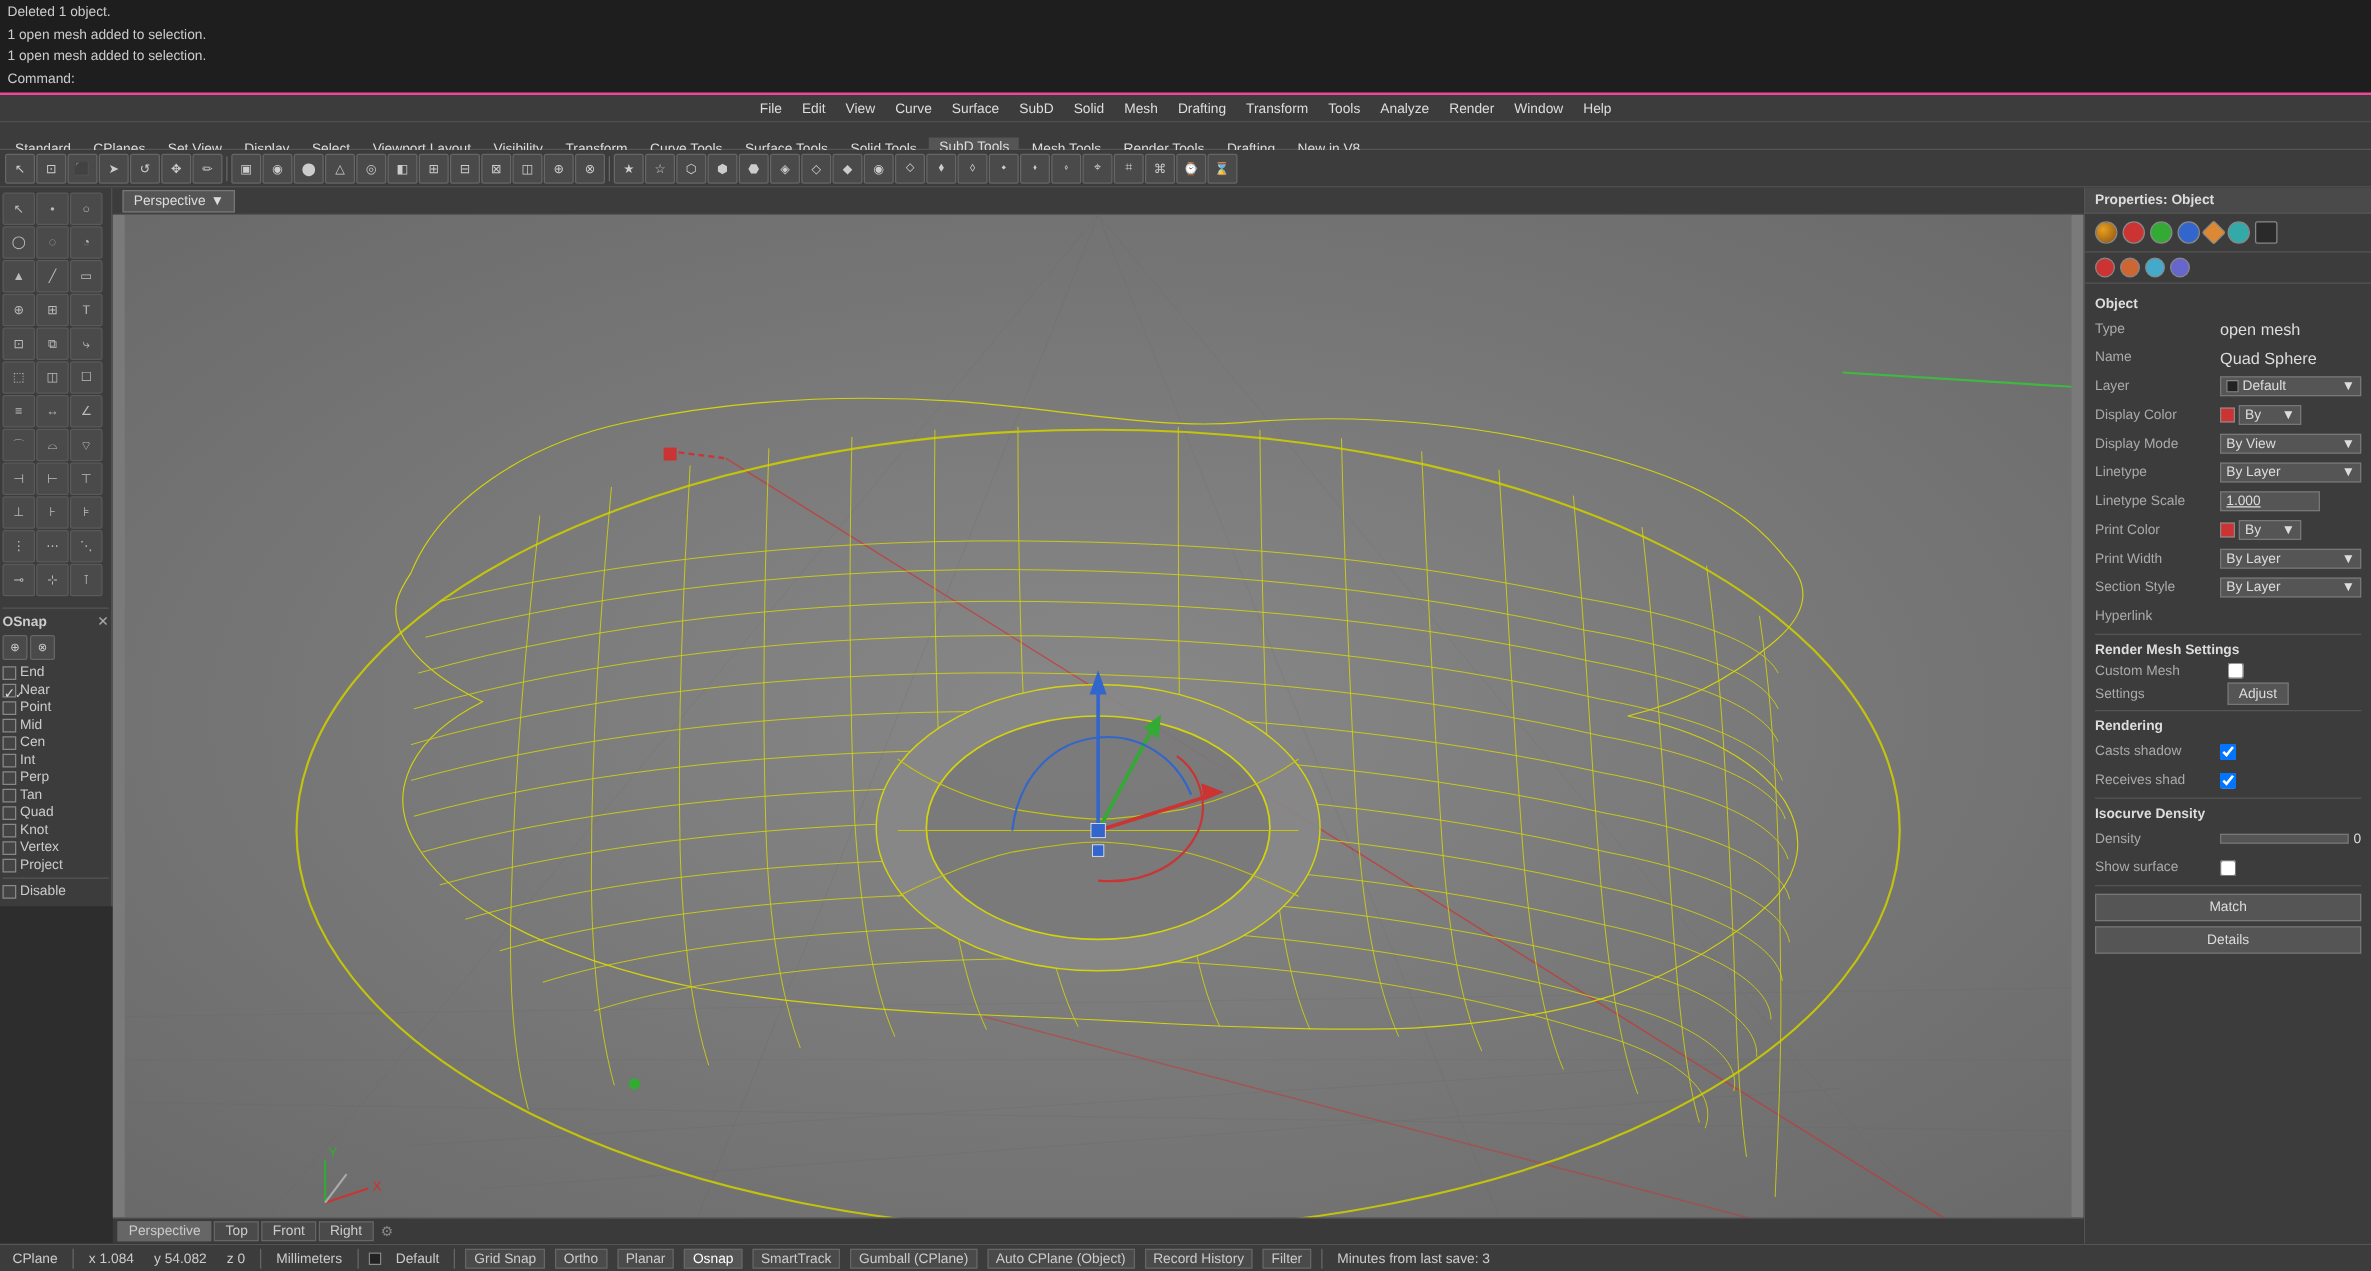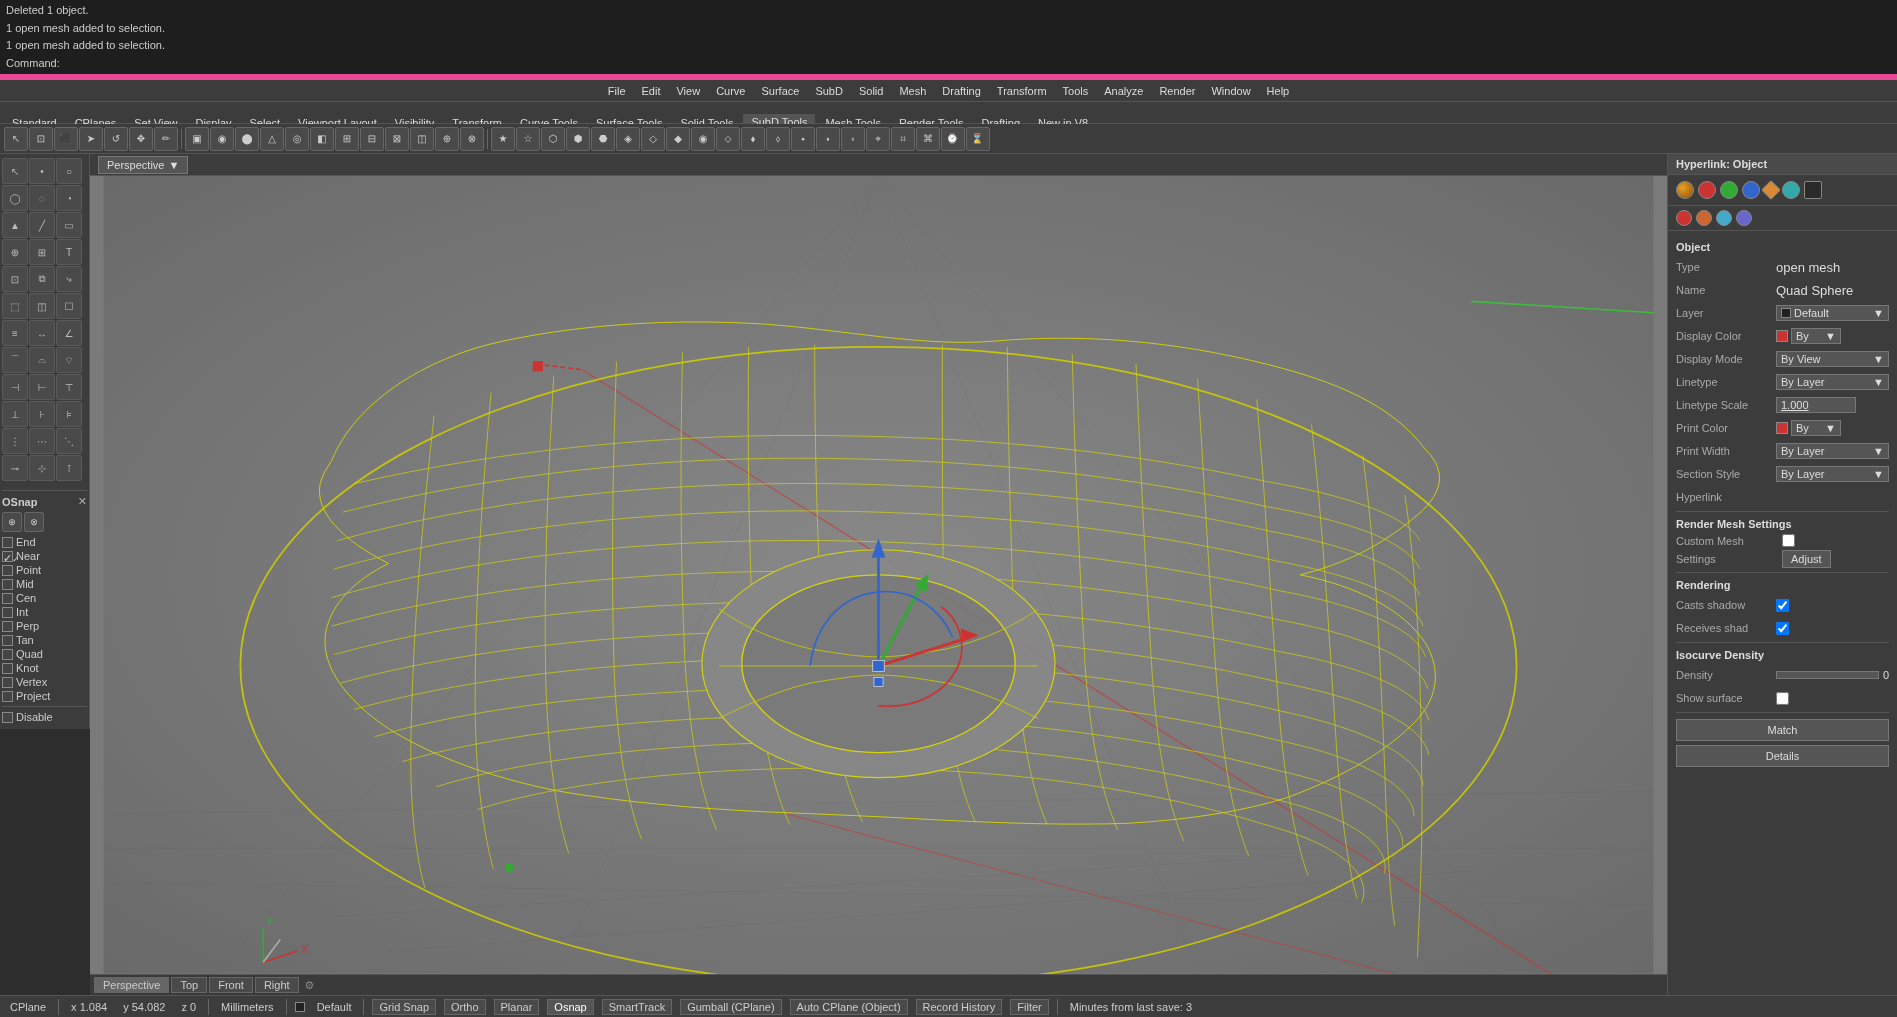--- a/index.html
+++ b/index.html
@@ -15,21 +15,21 @@
       flex-direction: column;
     }
 
     
     #command-area {
       background: #1e1e1e;
       color: #ccc;
       font-size: 11px;
       padding: 2px 6px;
       min-height: 68px;
-      border-bottom: 6px solid #ec4899;
+      border-bottom: 2px solid #ec4899;
       line-height: 1.6;
     }
 
     
     #menubar {
       background: #3c3c3c;
       display: flex;
       align-items: center;
       height: 22px;
       padding: 0 4px;
@@ -795,21 +795,21 @@
     <div id="viewport-bottom-tabs">
       <button class="vp-tab active">Perspective</button>
       <button class="vp-tab">Top</button>
       <button class="vp-tab">Front</button>
       <button class="vp-tab">Right</button>
       <span class="vp-tab-icon">⚙</span>
     </div>
   </div>
 
   <div id="right-panel">
-    <div id="right-panel-title">Hyperlink: Object</div>
+    <div id="right-panel-title">Properties: Object</div>
 
     <div id="panel-icons">
 
       <div class="panel-icon-circle" style="background: radial-gradient(circle at 35% 35%, #e8a020, #8a5010);"></div>
 
       <div class="panel-icon-circle" style="background: #cc3333;"></div>
 
       <div class="panel-icon-circle" style="background: #33aa33;"></div>
 
       <div class="panel-icon-circle" style="background: #3366cc;"></div>

